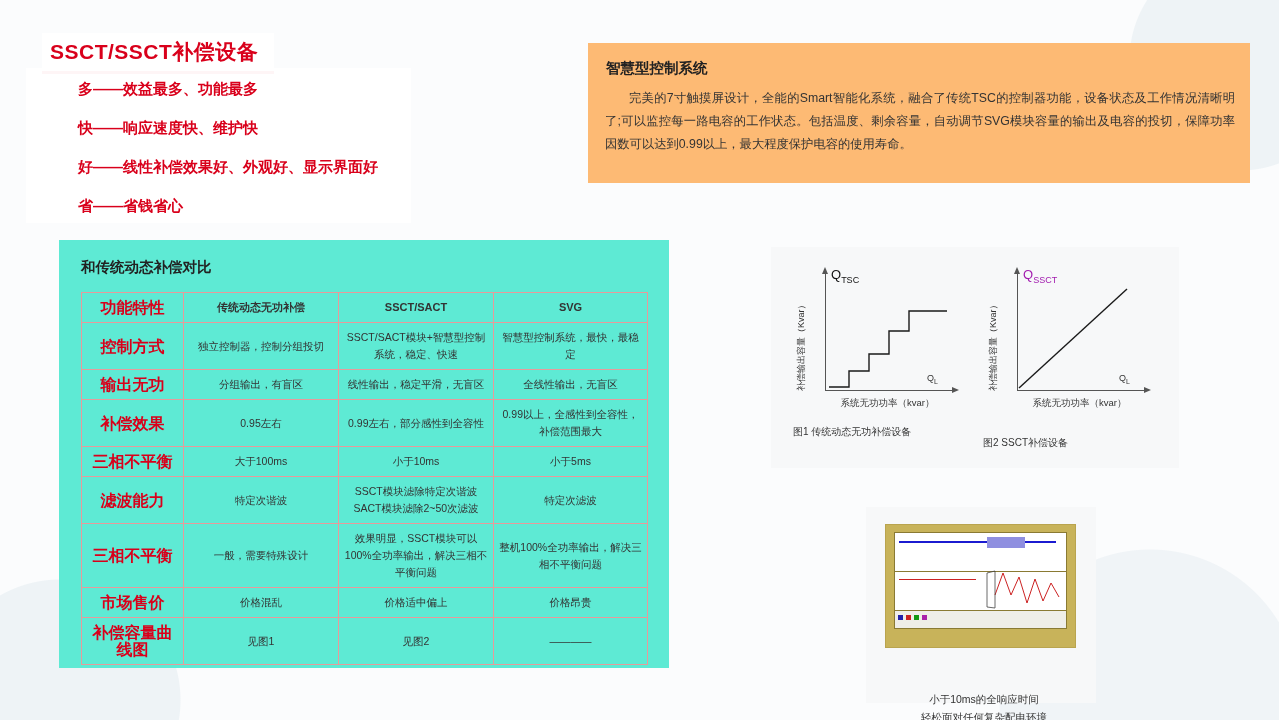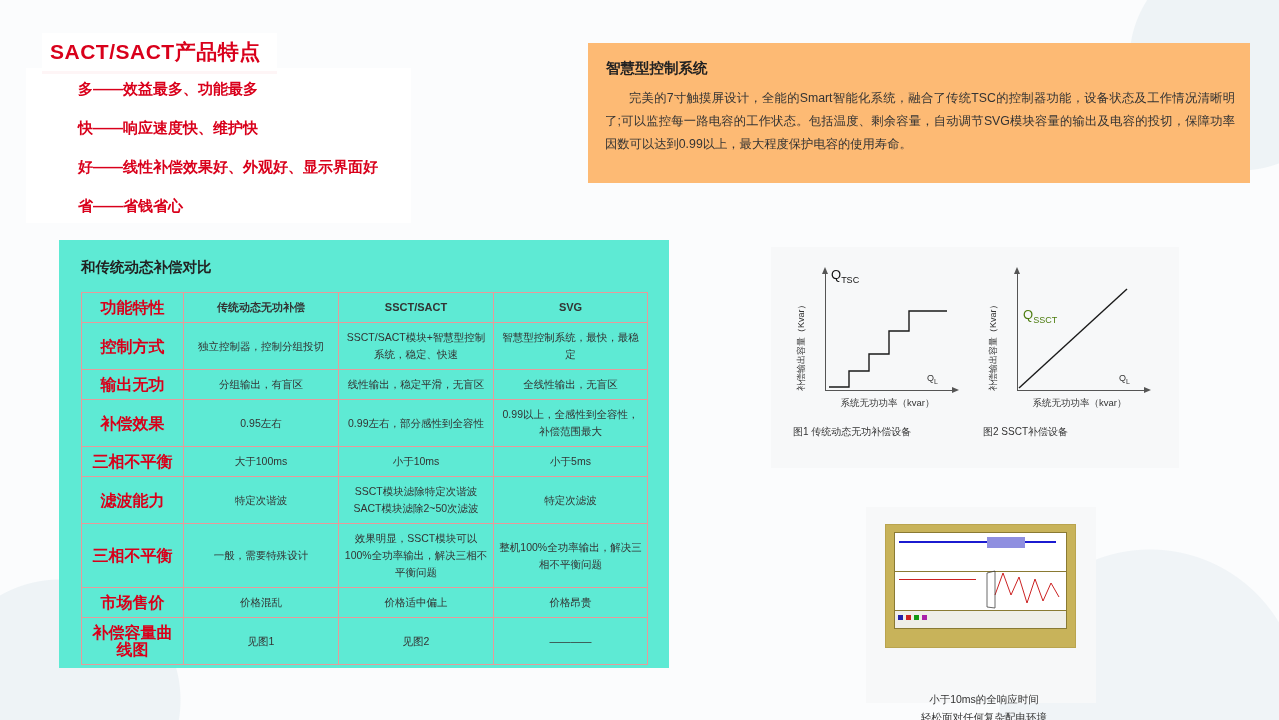--- a/index.html
+++ b/index.html
@@ -191,21 +191,21 @@
     color: #333;
     white-space: nowrap;
   }
   .qlabel {
     position: absolute;
     left: 44px; top: 8px;
     font-size: 13px;
     color: #111;
     font-weight: normal;
   }
-  .qlabel.red { color: #4d7c0f; margin-top: 40px; }
+  .qlabel.red { color: #a21caf; }
   .qlabel sub { font-size: 9px; }
   .qx {
     position: absolute;
     left: 140px; top: 114px;
     font-size: 9px;
     color: #333;
   }
   .qx sub { font-size: 7px; }
   .xlab {
     position: absolute;
@@ -216,21 +216,21 @@
     color: #333;
   }
   .fig-cap {
     position: absolute;
     top: 178px;
     font-size: 10px;
     color: #333;
     white-space: nowrap;
   }
   .fig-cap.left { left: 22px; }
-  .fig-cap.right { left: 212px; }
+  .fig-cap.right { left: 212px; margin-top: 11px; }
   .step-svg, .line-svg { position: absolute; left: 0; top: 0; }
 
   
   .osc-panel {
     position: absolute;
     left: 866px; top: 507px;
     width: 230px; height: 196px;
     background: #f7f8f9;
   }
   .osc-img {
@@ -309,21 +309,21 @@
   }
 </style>
 </head>
 <body>
 
 <div class="bg-deco"></div>
 
 <div class="content">
 
   <div class="title-box">
-    <div class="title-text">SACT/SACT产品特点</div>
+    <div class="title-text">SSCT/SSCT补偿设备</div>
   </div>
 
   <div class="feature-box"></div>
   <div class="feature-list">
     <div class="feature-item">多——效益最多、功能最多</div>
     <div class="feature-item">快——响应速度快、维护快</div>
     <div class="feature-item">好——线性补偿效果好、外观好、显示界面好</div>
     <div class="feature-item">省——省钱省心</div>
   </div>
 

